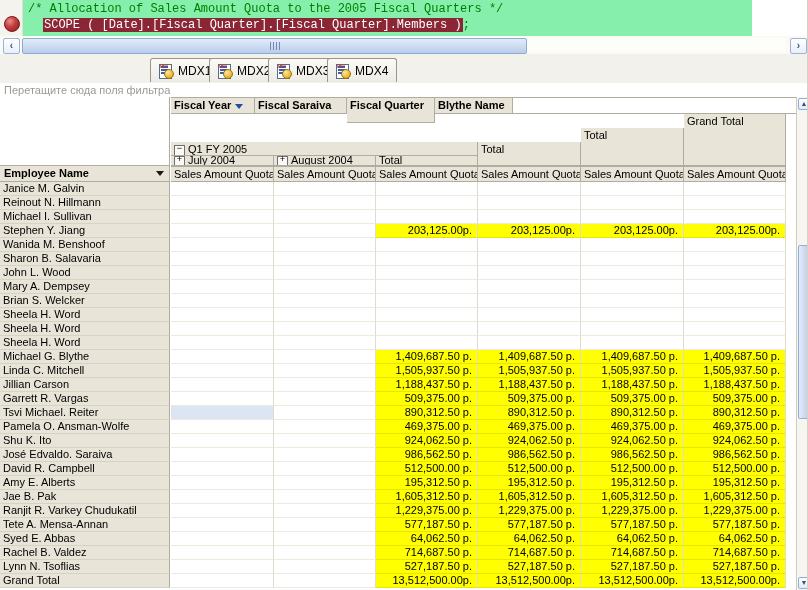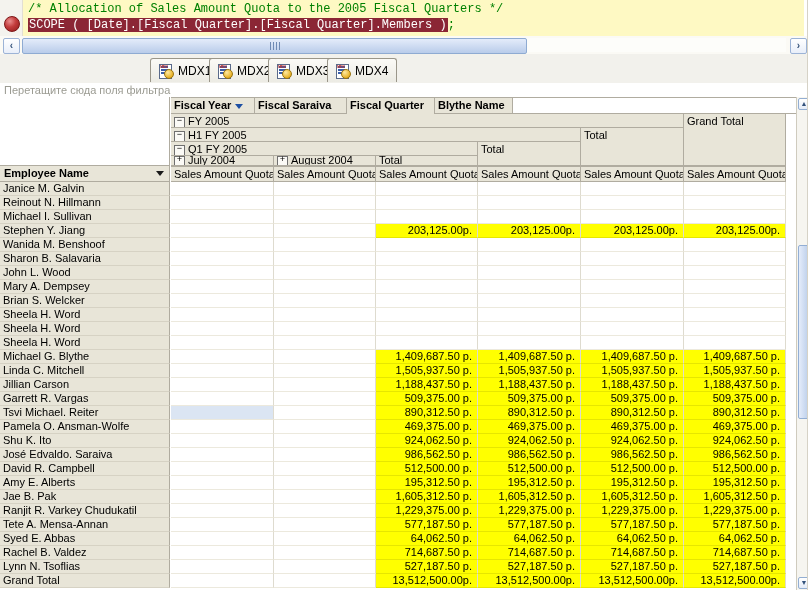--- a/index.html
+++ b/index.html
@@ -5,31 +5,31 @@
   html,body{margin:0;padding:0;}
   body{
     width:808px;height:590px;overflow:hidden;
     font-family:"Liberation Sans","DejaVu Sans",sans-serif;
     font-size:11px;background:#ffffff;color:#000;
     -webkit-font-smoothing:none;
   }
   #app{position:relative;width:808px;height:590px;}
 
   
-  .code-pane{position:absolute;left:0;top:0;width:804px;height:36px;background:#fef9c3;
-    border-bottom:1px solid #d4d0c8;overflow:hidden;}
+  .code-pane{position:absolute;left:0;top:0;width:716px;height:36px;background:#86efac;
+    border-bottom:1px solid #d4d0c8;overflow:hidden;padding-left:36px;}
   .gutter{position:absolute;left:0;top:0;width:22px;height:36px;background:#f4f3ee;
     border-right:1px solid #e2ded3;}
   .breakpoint{position:absolute;left:4px;top:16px;width:14px;height:14px;border-radius:50%;
     background:radial-gradient(circle at 35% 30%,#e98d8d 0%,#c23b3b 45%,#8f1b1b 100%);
     border:1px solid #7d1515;}
   .code-line{position:absolute;left:28px;font-family:"Liberation Mono","DejaVu Sans Mono",monospace;
     font-size:12px;white-space:pre;letter-spacing:0px;}
   .code-comment{top:2px;color:#008000;}
-  .code-scope{top:18px;color:#008000;}
+  .code-scope{top:18px;color:#008000;margin-left:15px;}
   .scope-hl{background:#8b2635;color:#ffffff;padding:0 1px;}
 
   
   .hscroll{position:absolute;left:0;top:36px;width:808px;height:18px;
     background:#fbfaf5;border-bottom:1px solid #c8c4b8;}
   .hs-btn{position:absolute;top:2px;width:15px;height:14px;
     background:linear-gradient(#ffffff,#e8eef9);border:1px solid #9cb3d6;border-radius:2px;
     color:#36537a;font-size:10px;line-height:13px;text-align:center;font-weight:bold;}
   .hs-left{left:3px;}
   .hs-right{left:790px;}
@@ -181,23 +181,21 @@
       <div class="emp-head">
         <span>Employee Name</span>
         <span class="caret"></span>
       </div>
     <div class="ch fieldrow" style="left: 171px; top: 0px; width: 84px; height: 17px;"><span>Fiscal Year</span><span class="fy-caret"></span></div>
         <div class="ch fieldrow" style="left: 255px; top: 0px; width: 92px; height: 17px;"><span>Fiscal Saraiva</span></div>
         <div class="ch fieldrow" style="left: 347px; top: 0px; width: 88px; height: 26px;"><span>Fiscal Quarter</span></div>
         <div class="ch fieldrow" style="left: 435px; top: 0px; width: 78px; height: 17px;"><span>Blythe Name</span></div>
         <div class="ch fieldrow blankfill" style="left: 513px; top: 0px; width: 273px; height: 17px;"></div>
         <div class="ch fieldrow blankfill" style="left: 786px; top: 0px; width: 10px; height: 17px;"></div>
-        <div class="ch" style="left: 171px; top: 17px; width: 513px; height: 14px;"><span class="pm">−</span><span>FY 2005</span></div>
         <div class="ch" style="left: 684px; top: 17px; width: 102px; height: 52px;"><span>Grand Total</span></div>
-        <div class="ch" style="left: 171px; top: 31px; width: 410px; height: 14px;"><span class="pm">−</span><span>H1 FY 2005</span></div>
         <div class="ch" style="left: 581px; top: 31px; width: 103px; height: 38px;"><span>Total</span></div>
         <div class="ch" style="left: 171px; top: 45px; width: 307px; height: 14px;"><span class="pm">−</span><span>Q1 FY 2005</span></div>
         <div class="ch" style="left: 478px; top: 45px; width: 103px; height: 24px;"><span>Total</span></div>
         <div class="ch" style="left: 171px; top: 59px; width: 103px; height: 10px; line-height: 9px;"><span class="pm">+</span><span>July 2004</span></div>
         <div class="ch" style="left: 274px; top: 59px; width: 102px; height: 10px; line-height: 9px;"><span class="pm">+</span><span>August 2004</span></div>
         <div class="ch" style="left: 376px; top: 59px; width: 102px; height: 10px; line-height: 9px;"><span>Total</span></div>
         <div class="ch" style="left: 171px; top: 69px; width: 103px; height: 16px; border-top: 1px solid rgb(176, 172, 160); line-height: 14px;"><span>Sales Amount Quota</span></div>
         <div class="ch" style="left: 274px; top: 69px; width: 102px; height: 16px; border-top: 1px solid rgb(176, 172, 160); line-height: 14px;"><span>Sales Amount Quota</span></div>
         <div class="ch" style="left: 376px; top: 69px; width: 102px; height: 16px; border-top: 1px solid rgb(176, 172, 160); line-height: 14px;"><span>Sales Amount Quota</span></div>
         <div class="ch" style="left: 478px; top: 69px; width: 103px; height: 16px; border-top: 1px solid rgb(176, 172, 160); line-height: 14px;"><span>Sales Amount Quota</span></div>

